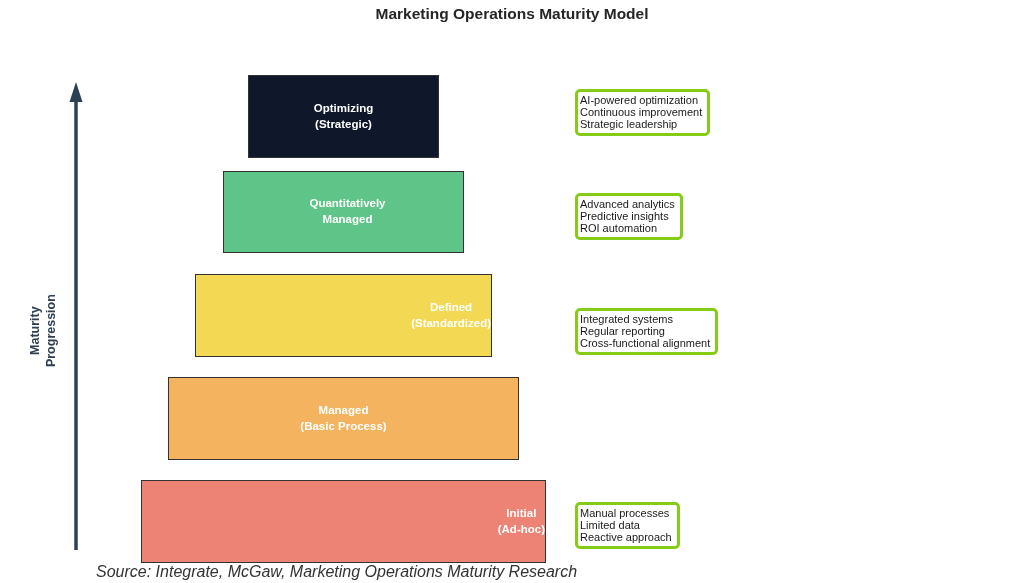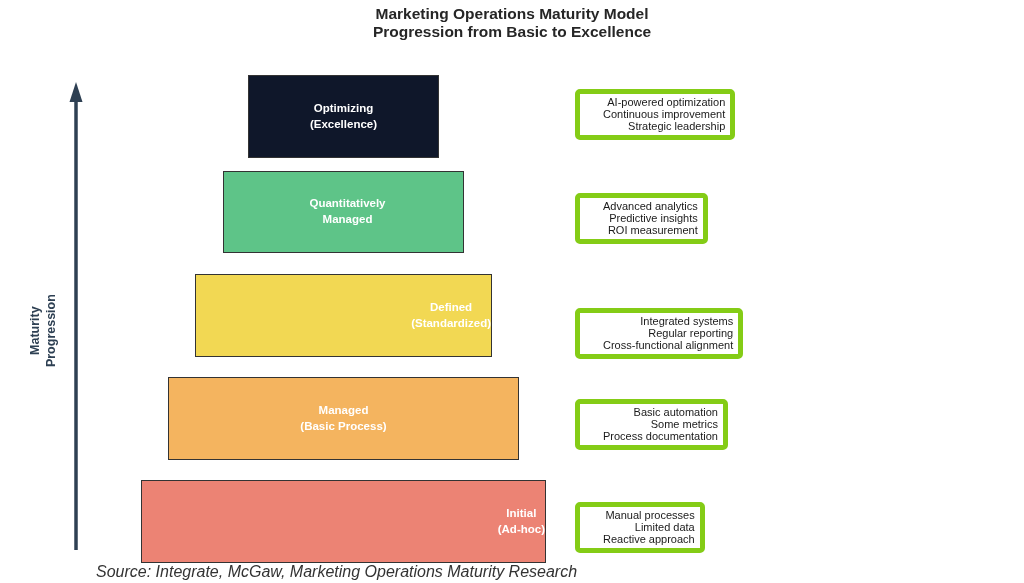--- a/index.html
+++ b/index.html
@@ -60,28 +60,27 @@
   .level-5 { top: 67px;  left: 248px; width: 191px; height: 83px; }
   .level-4 { top: 171px; left: 223px; width: 241px; height: 82px; }
   .level-3 { top: 274px; left: 195px; width: 297px; height: 83px; justify-content: flex-end; }
   .level-2 { top: 377px; left: 168px; width: 351px; height: 83px; }
   .level-1 { top: 480px; left: 141px; width: 405px; height: 83px; }
   
   .anno {
     position: absolute;
     left: 575px;
     background: #ffffff;
-    border: 5px solid #84cc16;
+    border: 3px solid #84cc16;
     border-radius: 5px;
-    padding: 2px 5px 3px 23px;
+    padding: 2px 5px 3px 2px;
     color: #1a1a1a;
     font-size: 11px;
     line-height: 1.1;
     white-space: nowrap;
-    text-align: right;
   }
   .anno-5 { top: 89px; }
   .anno-4 { top: 193px; }
   .anno-3 { top: 308px; }
   .anno-2 { top: 399px; }
   .anno-1 { top: 502px; }
   .source {
     position: absolute;
     left: 96px;
     top: 563px;
@@ -90,37 +89,36 @@
     font-style: italic;
   }
 </style>
 </head>
 <body>
 
 <div class="canvas">
 
   <div class="title">
     <div>Marketing Operations Maturity Model</div>
-    <div>Progression from Basic to Excellence</div>
   </div>
 
   <svg class="axis-arrow" viewBox="0 0 32 470" width="32" height="470">
     <line x1="16" y1="470" x2="16" y2="18" stroke="#2e4053" stroke-width="3.5"></line>
     <path d="M 16 2 L 9.5 22 L 22.5 22 Z" fill="#2e4053"></path>
   </svg>
 
   <div class="axis-label">
     <div>Maturity</div>
     <div>Progression</div>
   </div>
 
   <div class="level level-5" style="background-color: #0f172a; margin-top: 8px;">
     <div>
       <div>Optimizing</div>
-      <div>(Excellence)</div>
+      <div>(Strategic)</div>
     </div>
   </div>
 
   <div class="level level-4" style="background-color: rgb(94, 196, 136); padding-left: 8px;">
     <div>
       <div>Quantitatively</div>
       <div>Managed</div>
     </div>
   </div>
 
@@ -147,34 +145,29 @@
 
   <div class="anno anno-5">
     <div>AI-powered optimization</div>
     <div>Continuous improvement</div>
     <div>Strategic leadership</div>
   </div>
 
   <div class="anno anno-4">
     <div>Advanced analytics</div>
     <div>Predictive insights</div>
-    <div>ROI measurement</div>
+    <div>ROI automation</div>
   </div>
 
   <div class="anno anno-3">
     <div>Integrated systems</div>
     <div>Regular reporting</div>
     <div>Cross-functional alignment</div>
   </div>
 
-  <div class="anno anno-2">
-    <div>Basic automation</div>
-    <div>Some metrics</div>
-    <div>Process documentation</div>
-  </div>
 
   <div class="anno anno-1">
     <div>Manual processes</div>
     <div>Limited data</div>
     <div>Reactive approach</div>
   </div>
 
   <div class="source">Source: Integrate, McGaw, Marketing Operations Maturity Research</div>
 
 </div>

